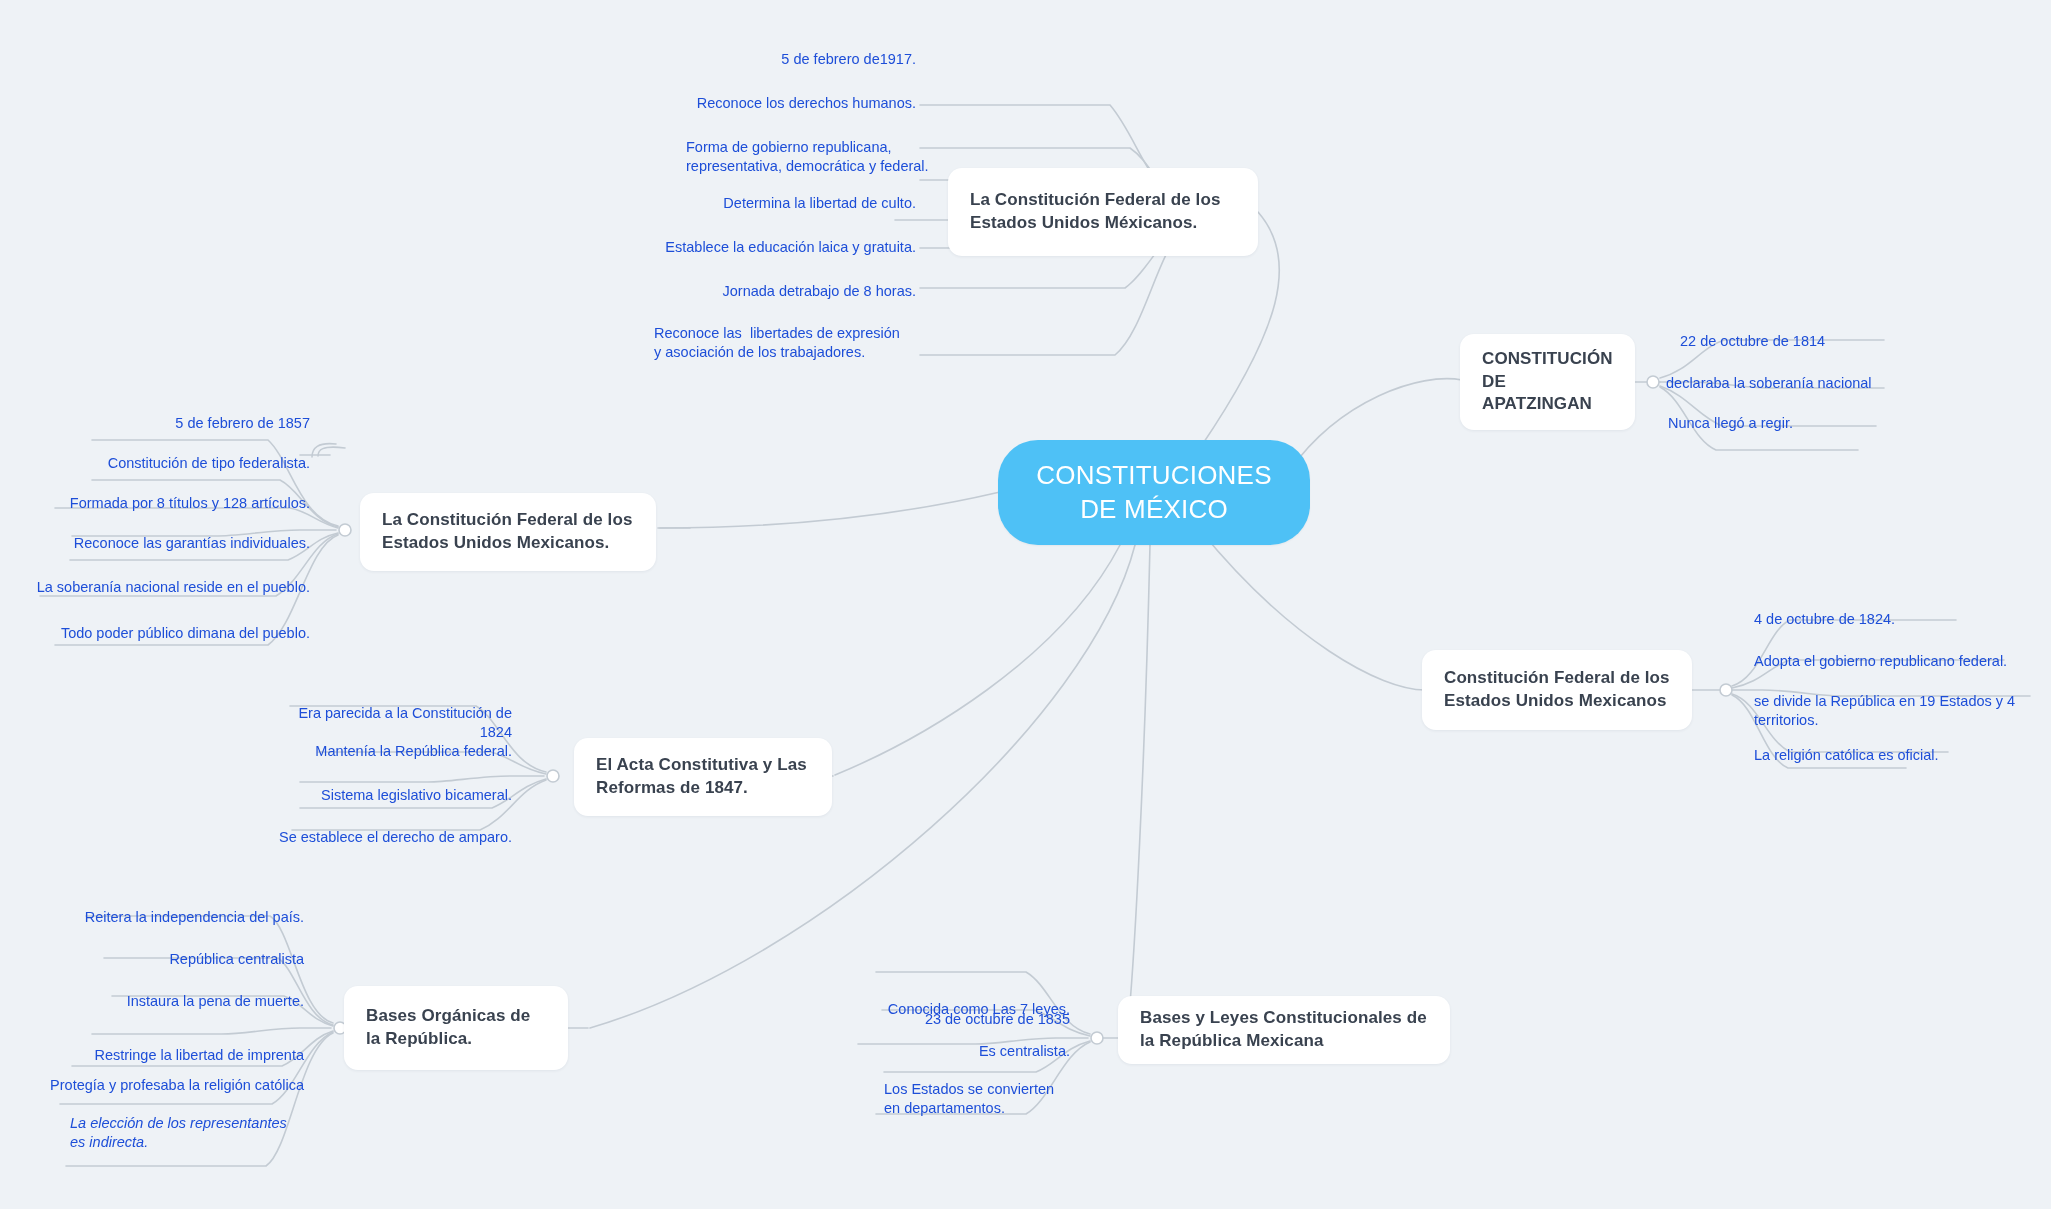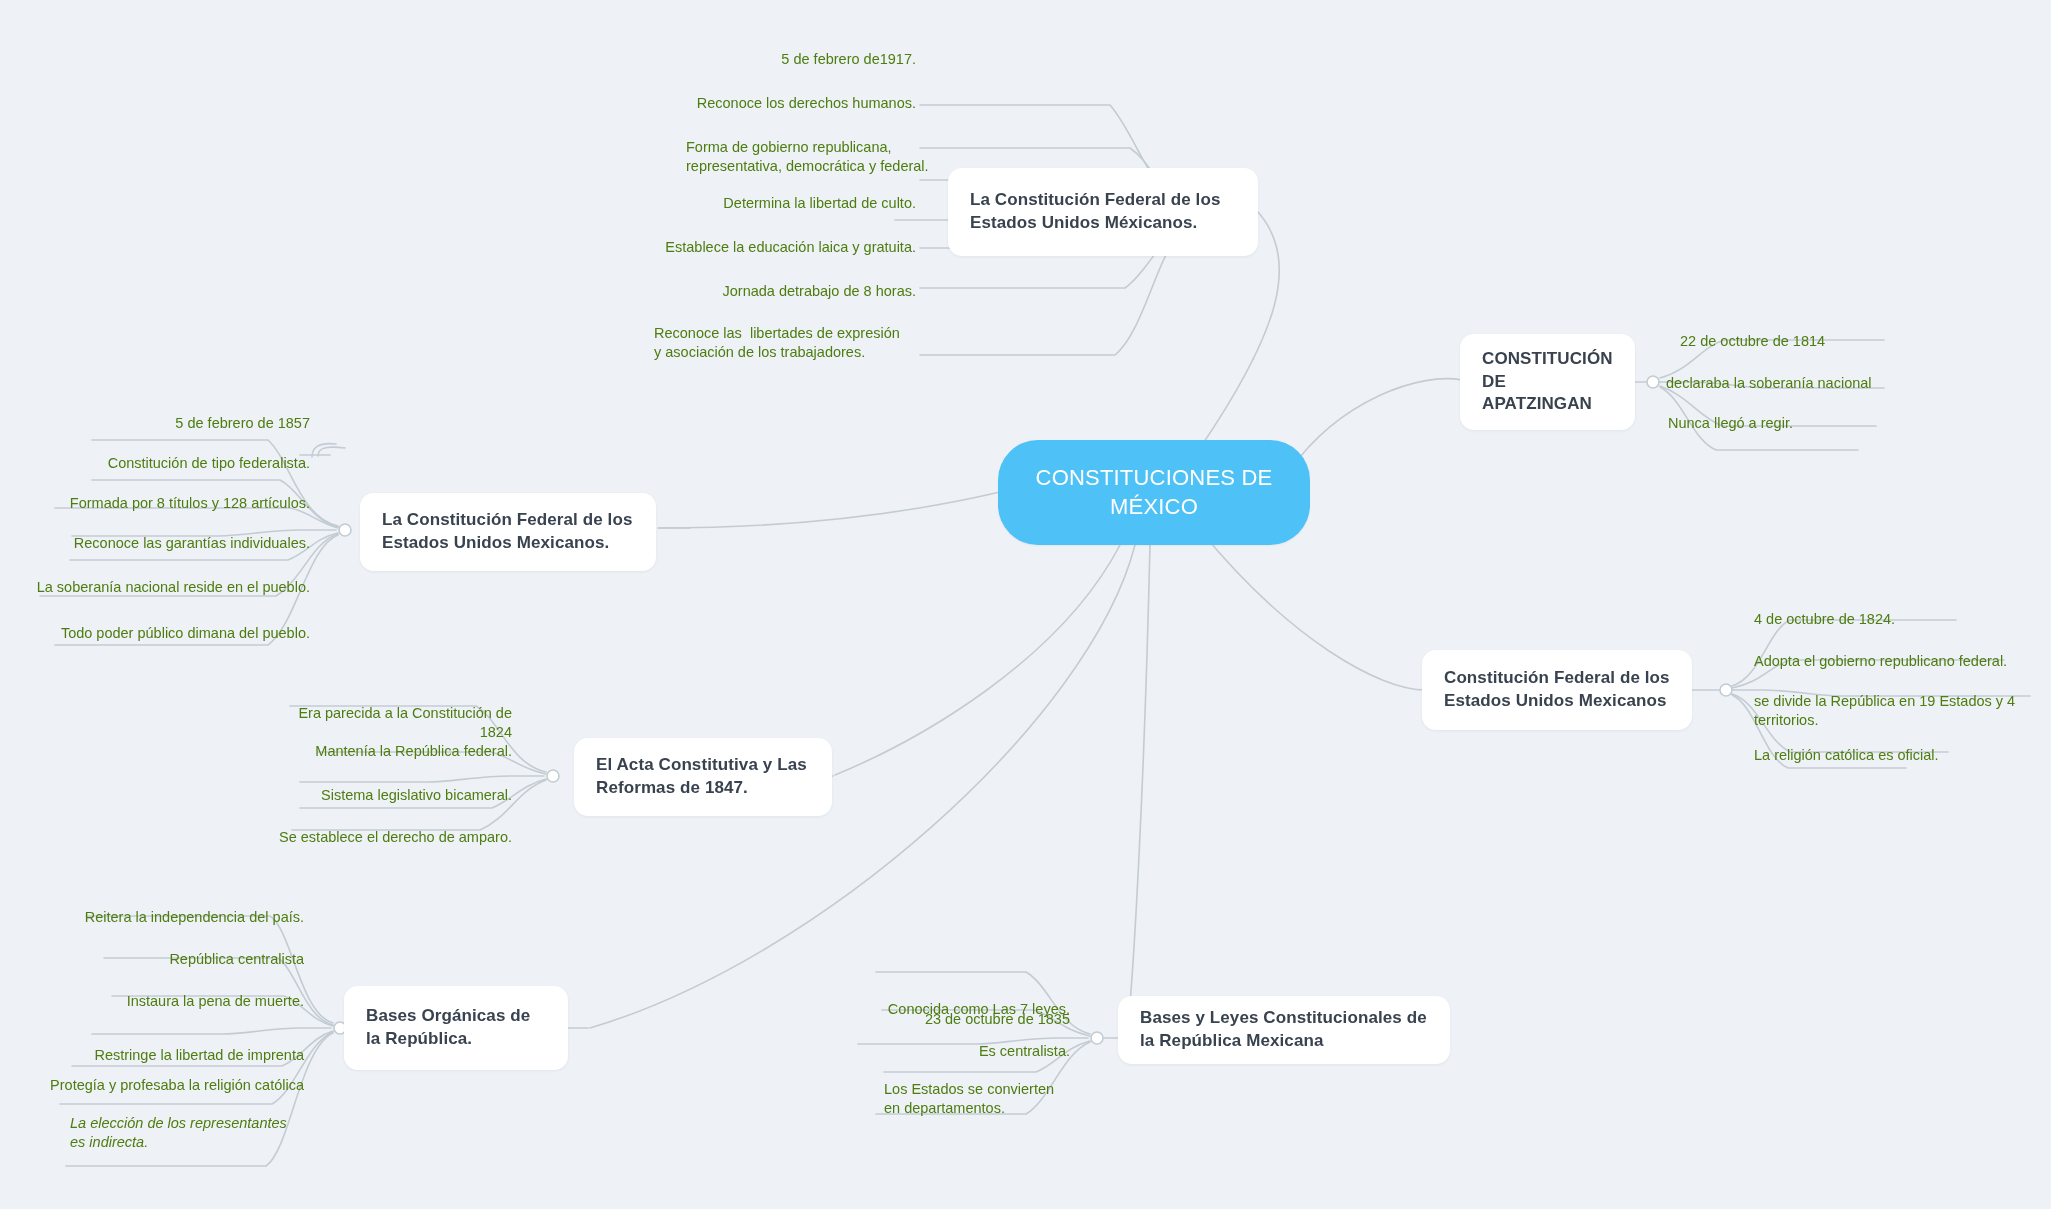--- a/index.html
+++ b/index.html
@@ -13,21 +13,21 @@
   #canvas{position:absolute;inset:0;width:2051px;height:1209px;}
   svg.links{position:absolute;left:0;top:0;width:2051px;height:1209px;pointer-events:none;}
 
   .center-node{
     position:absolute;
     background:#4EC1F6;
     color:#ffffff;
     border-radius:40px;
     display:flex;align-items:center;justify-content:center;
     text-align:center;
-    font-size:22px;
+    font-size:26px;
     line-height:1.28;
     letter-spacing:.2px;
     padding:6px 22px;
     box-sizing:border-box;
     box-shadow:0 1px 2px rgba(40,60,90,.06);
   }
 
   .branch-node{
     position:absolute;
     background:#ffffff;
@@ -38,21 +38,21 @@
     font-weight:bold;
     line-height:1.35;
     letter-spacing:.1px;
     padding:14px 22px;
     box-sizing:border-box;
     box-shadow:0 1px 3px rgba(40,60,90,.07);
   }
 
   .leaf{
     position:absolute;
-    color:#4d7c0f;
+    color:#1d4ed8;
     font-size:14.5px;
     line-height:1.32;
     box-sizing:border-box;
     padding:2px 4px 5px 4px;
     white-space:pre-wrap;
   }
   .leaf.right-align{text-align:right;}
   .leaf.left-align{text-align:left;}
 </style>
 </head>

